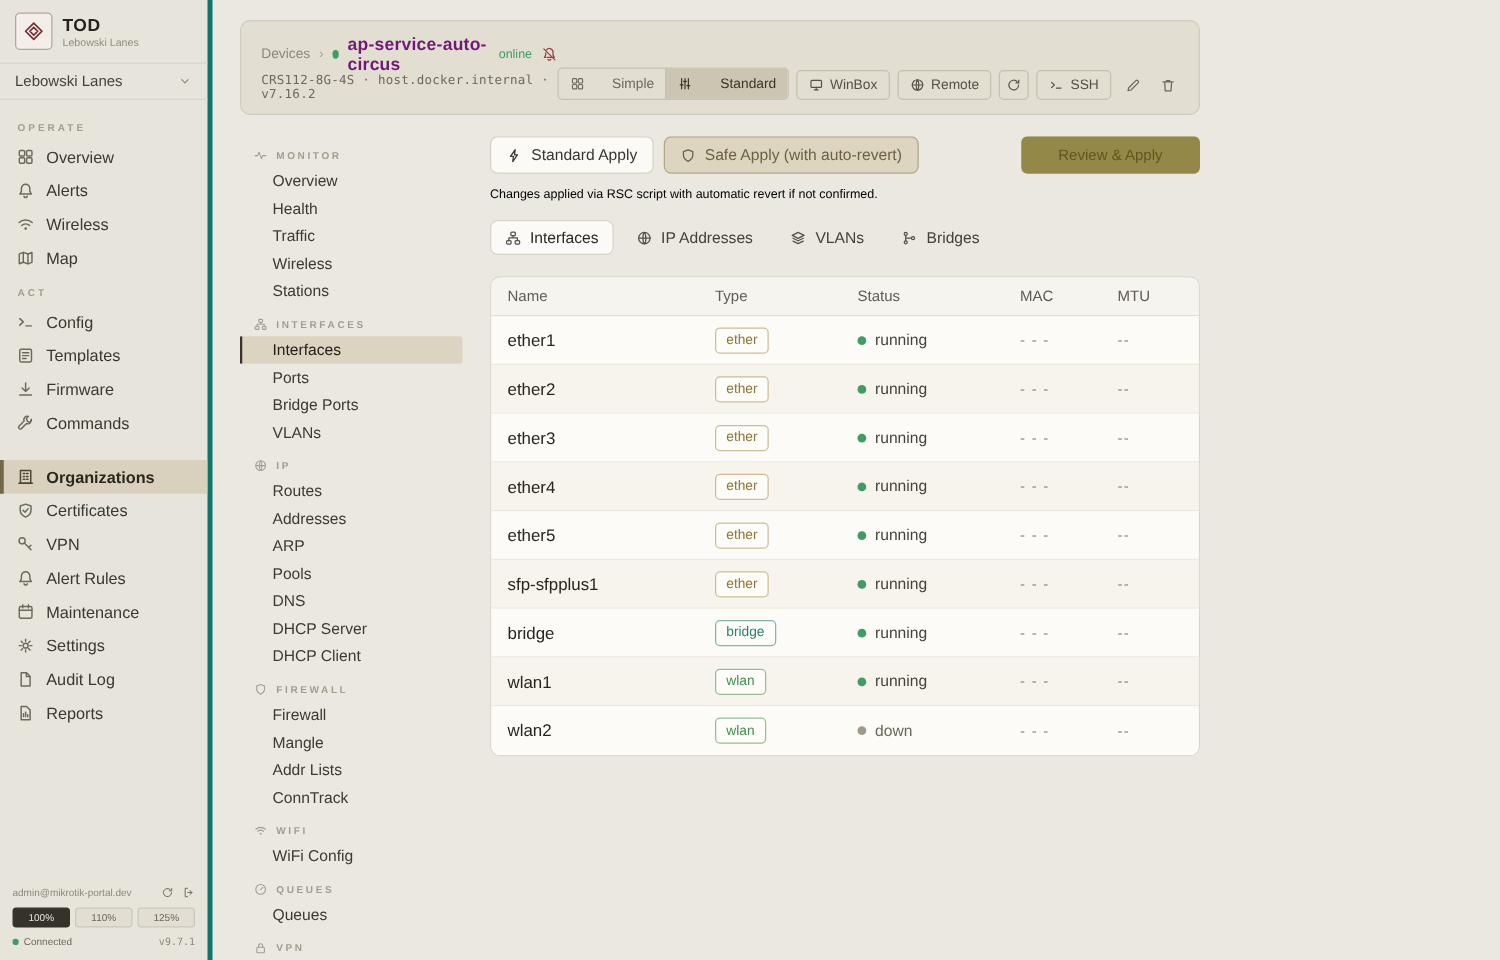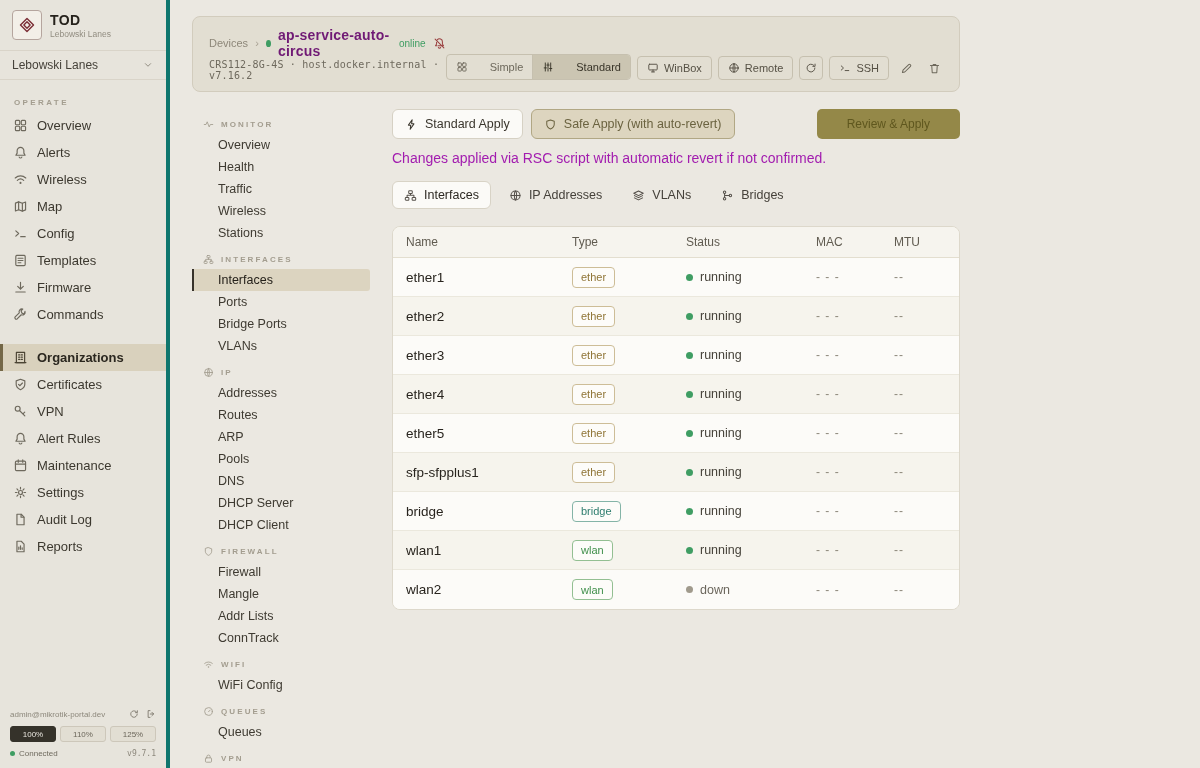--- a/index.html
+++ b/index.html
@@ -70,21 +70,21 @@
   .sn-item.active{background:#dcd4c0;border-left-color:#37322a;color:#25211a}
 
   
   .main{width:568px;display:flex;flex-direction:column}
   .apply-row{display:flex;align-items:center;gap:8px}
   .apply-btn{display:flex;align-items:center;gap:7px;height:30px;padding:0 12px;font-size:12.5px;border-radius:6px}
   .apply-btn [data-icon]{font-size:13px}
   .apply-standard{background:#fbfaf7;border:1px solid #d6d1c4;color:#3a362d}
   .apply-safe{background:#ddd5bf;border:1px solid #b1a784;color:#6b6340}
   .review-btn{margin-left:auto;height:30px;padding:0 30px;background:#948848;border:none;border-radius:5px;font-size:12px;color:#5f571e}
-  .apply-note{margin-top:11px;font-size:14px;color:#a21caf}
+  .apply-note{margin-top:11px;font-size:10px;color:#000000}
   .tabs{display:flex;align-items:center;gap:6px;margin-top:15px}
   .tab{display:flex;align-items:center;gap:7px;height:28px;padding:0 11px;font-size:12.5px;color:#45413a;border-radius:6px;border:1px solid transparent;background:transparent}
   .tab [data-icon]{font-size:13px;color:#55504a}
   .tab.active{background:#fbfaf7;border-color:#d8d3c6;color:#2c2822}
 
   .table{margin-top:17px;background:#faf8f4;border:1px solid #ddd8cb;border-radius:8px;overflow:hidden}
   .t-head,.t-row{display:grid;grid-template-columns:166px 114px 130px 78px 1fr;align-items:center;padding:0 13px}
   .t-head{height:31px;font-size:12px;color:#605b50;border-bottom:1px solid #e3decf;background:#f6f4ee}
   .t-row{height:39px;border-bottom:1px solid #ebe8dd;cursor:pointer}
   .t-row:nth-child(odd){background:#f6f4ed}
@@ -166,20 +166,21 @@
       <div class="side-item">
         <span data-icon="map">
             <svg viewBox="0 0 16 16" fill="none" stroke="currentColor" stroke-width="1.25" stroke-linecap="round" stroke-linejoin="round">
               <path d="M2.6 4.4L6 3.1l4 1.4 3.4-1.3v8.4L10 12.9 6 11.5l-3.4 1.3z"></path>
               <path d="M6 3.1v8.4M10 4.5v8.4"></path>
             </svg>
           </span>
         <span>Map</span>
       </div>
 
+      <div class="sec-label">ACT</div>
       <div class="side-item">
         <span data-icon="terminal">
             <svg viewBox="0 0 16 16" fill="none" stroke="currentColor" stroke-width="1.25" stroke-linecap="round" stroke-linejoin="round">
               <path d="M3 5.2l3 2.8-3 2.8"></path>
               <path d="M8.2 11.4h4.8"></path>
             </svg>
           </span>
         <span>Config</span>
       </div>
       <div class="side-item">
@@ -446,22 +447,22 @@
 
         <div class="sn-header">
           <span data-icon="globe">
               <svg viewBox="0 0 16 16" fill="none" stroke="currentColor" stroke-width="1.25" stroke-linecap="round" stroke-linejoin="round">
                 <circle cx="8" cy="8" r="5.6"></circle>
                 <path d="M2.4 8h11.2M8 2.4c1.9 1.7 1.9 9.5 0 11.2-1.9-1.7-1.9-9.5 0-11.2z"></path>
               </svg>
             </span>
           <span class="sn-label">IP</span>
         </div>
+        <div class="sn-item">Routes</div>
         <div class="sn-item">Addresses</div>
-        <div class="sn-item">Routes</div>
         <div class="sn-item">ARP</div>
         <div class="sn-item">Pools</div>
         <div class="sn-item">DNS</div>
         <div class="sn-item">DHCP Server</div>
         <div class="sn-item">DHCP Client</div>
 
         <div class="sn-header">
           <span data-icon="shield">
               <svg viewBox="0 0 16 16" fill="none" stroke="currentColor" stroke-width="1.25" stroke-linecap="round" stroke-linejoin="round">
                 <path d="M8 2.4l4.6 1.7v3.6c0 2.8-1.9 4.6-4.6 5.9-2.7-1.3-4.6-3.1-4.6-5.9V4.1z"></path>

